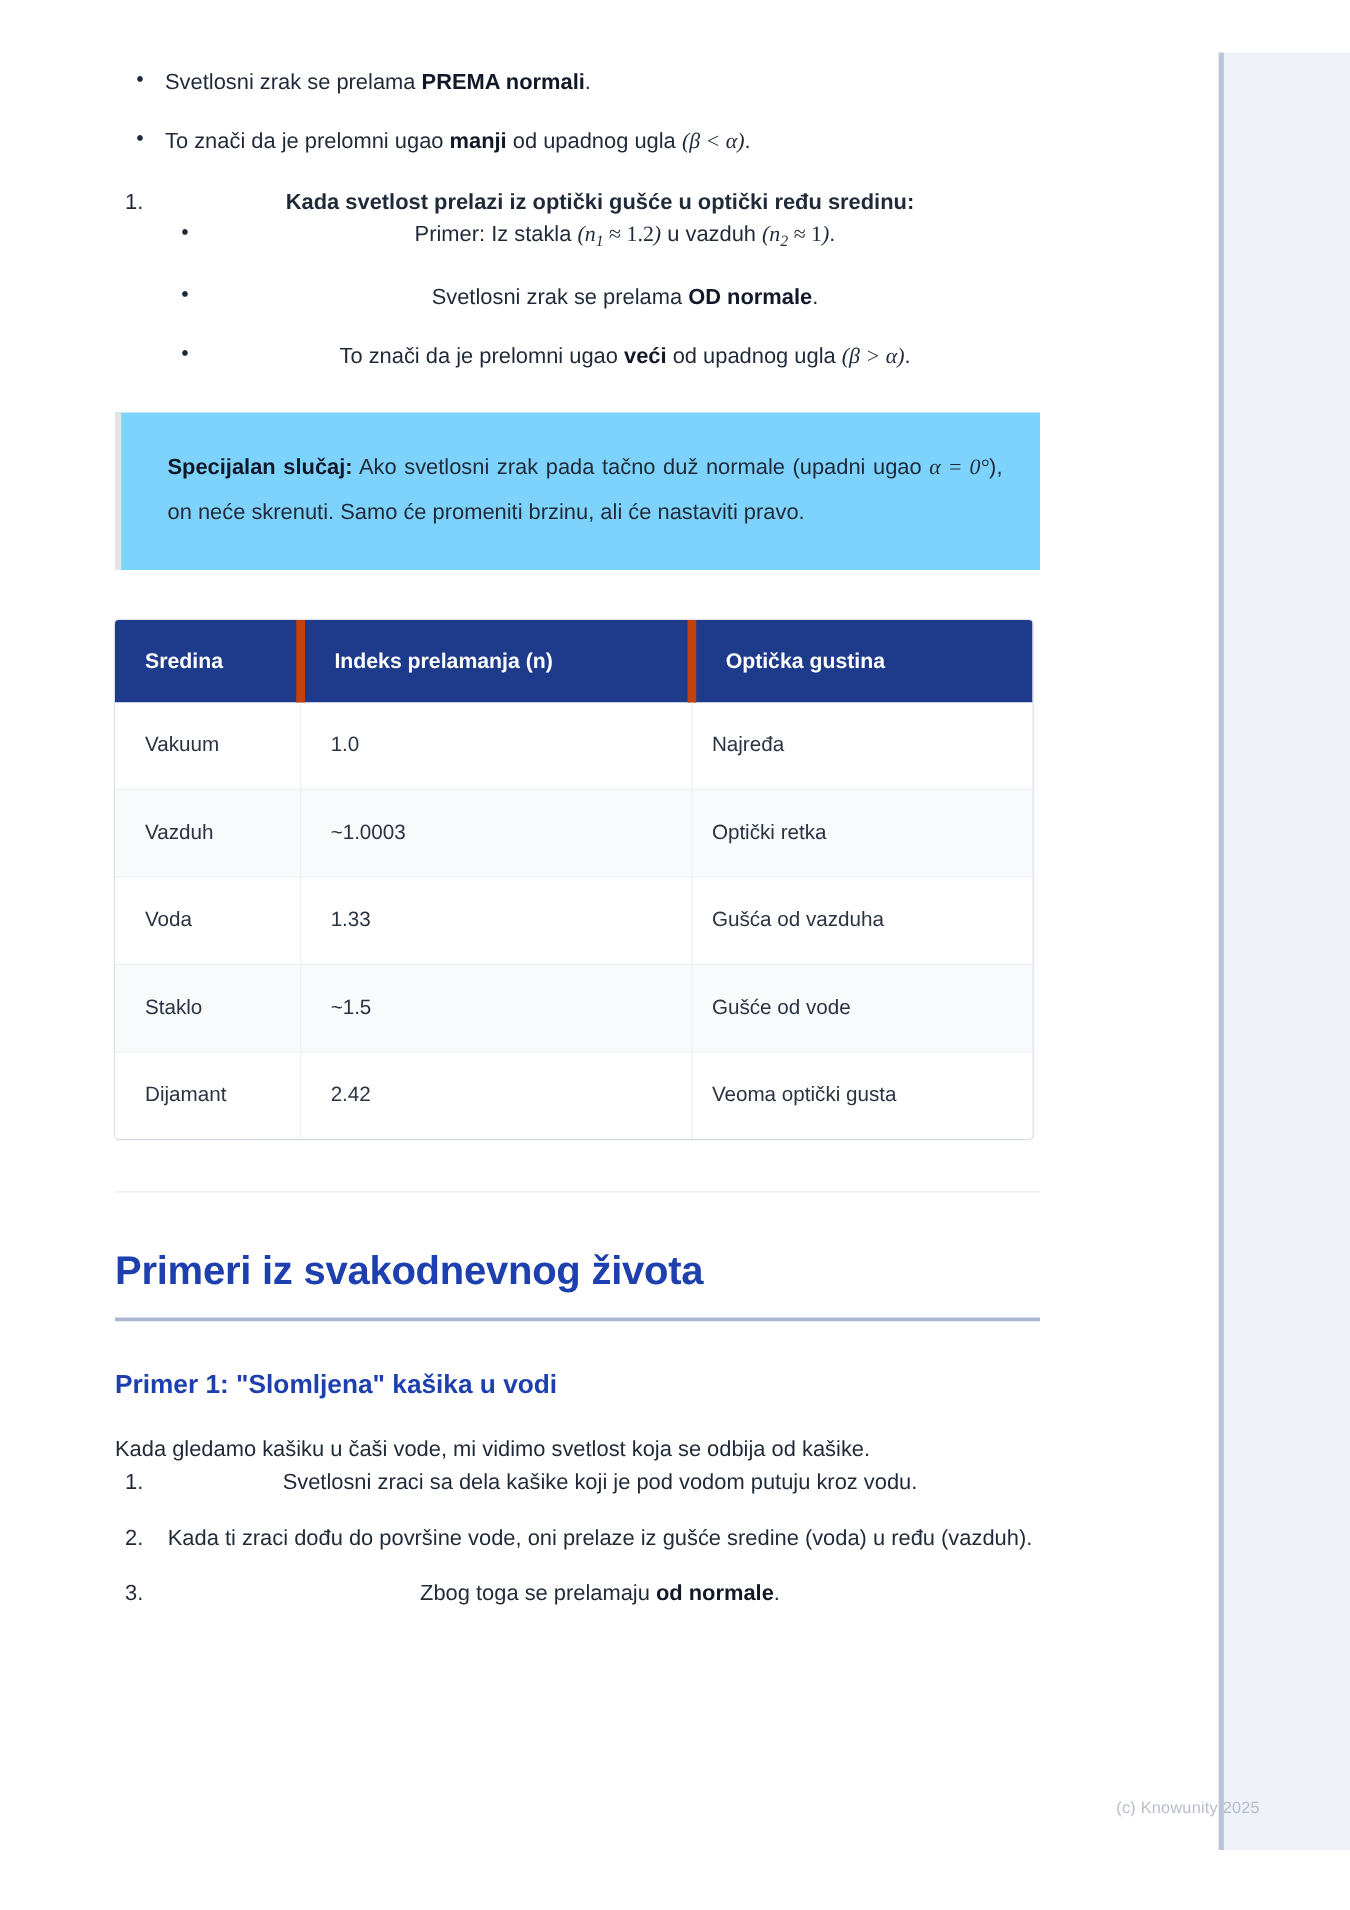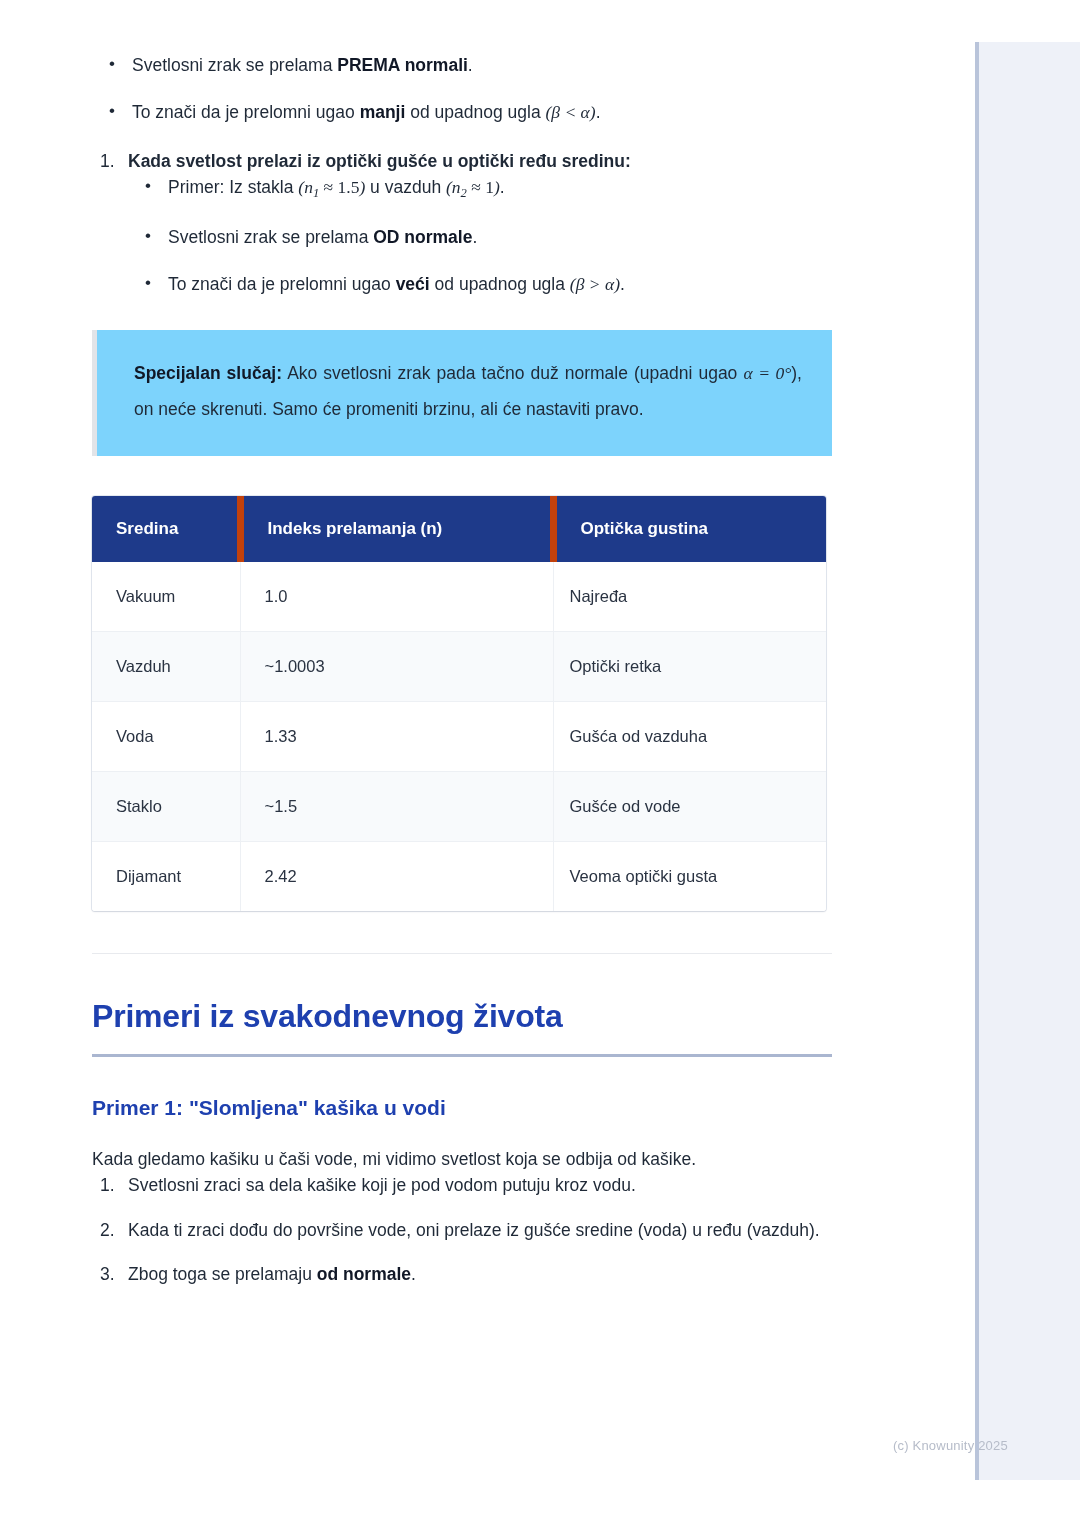--- a/index.html
+++ b/index.html
@@ -84,20 +84,21 @@
     padding: 0;
     counter-reset: numitem;
   }
   ol.numbered > li {
     position: relative;
     padding-left: 36px;
     font-size: 17.5px;
     line-height: 1.52;
     margin: 0 0 18px 0;
     counter-increment: numitem;
+    text-align: center;
   }
   ol.numbered > li::before {
     content: counter(numitem) ".";
     position: absolute;
     left: 8px;
     top: 0;
     font-size: 17.5px;
     color: #1f2937;
   }
 
@@ -222,21 +223,21 @@
       <li><span>Svetlosni zrak se prelama </span><strong>PREMA normali</strong><span>.</span></li>
       <li><span>To znači da je prelomni ugao </span><strong>manji</strong><span> od upadnog ugla </span><span class="math">(β &lt; α)</span><span>.</span></li>
     </ul>
 
     <ol class="numbered ol-level1" style="margin-top:22px;">
       <li>
         <span>Kada svetlost prelazi iz optički gušće u optički ređu sredinu:</span>
 
         <ul class="bullets sub-block" style="font-weight:400;">
           <li style="font-weight:400;">
-            <span>Primer: Iz stakla </span><span class="math">(<span>n</span><sub>1</sub><span class="up"> ≈ 1.5</span>)</span><span> u vazduh </span><span class="math">(<span>n</span><sub>2</sub><span class="up"> ≈ 1</span>)</span><span>.</span>
+            <span>Primer: Iz stakla </span><span class="math">(<span>n</span><sub>1</sub><span class="up"> ≈ 1.2</span>)</span><span> u vazduh </span><span class="math">(<span>n</span><sub>2</sub><span class="up"> ≈ 1</span>)</span><span>.</span>
           </li>
           <li style="font-weight:400;"><span>Svetlosni zrak se prelama </span><strong>OD normale</strong><span>.</span></li>
           <li style="font-weight:400;"><span>To znači da je prelomni ugao </span><strong>veći</strong><span> od upadnog ugla </span><span class="math">(β &gt; α)</span><span>.</span></li>
         </ul>
       </li>
     </ol>
 
     <div class="callout">
       <p><strong>Specijalan slučaj:</strong><span> Ako svetlosni zrak pada tačno duž normale (upadni ugao </span><span class="math">α = 0°</span><span>), on neće skrenuti. Samo će promeniti brzinu, ali će nastaviti pravo.</span></p>
     </div>

